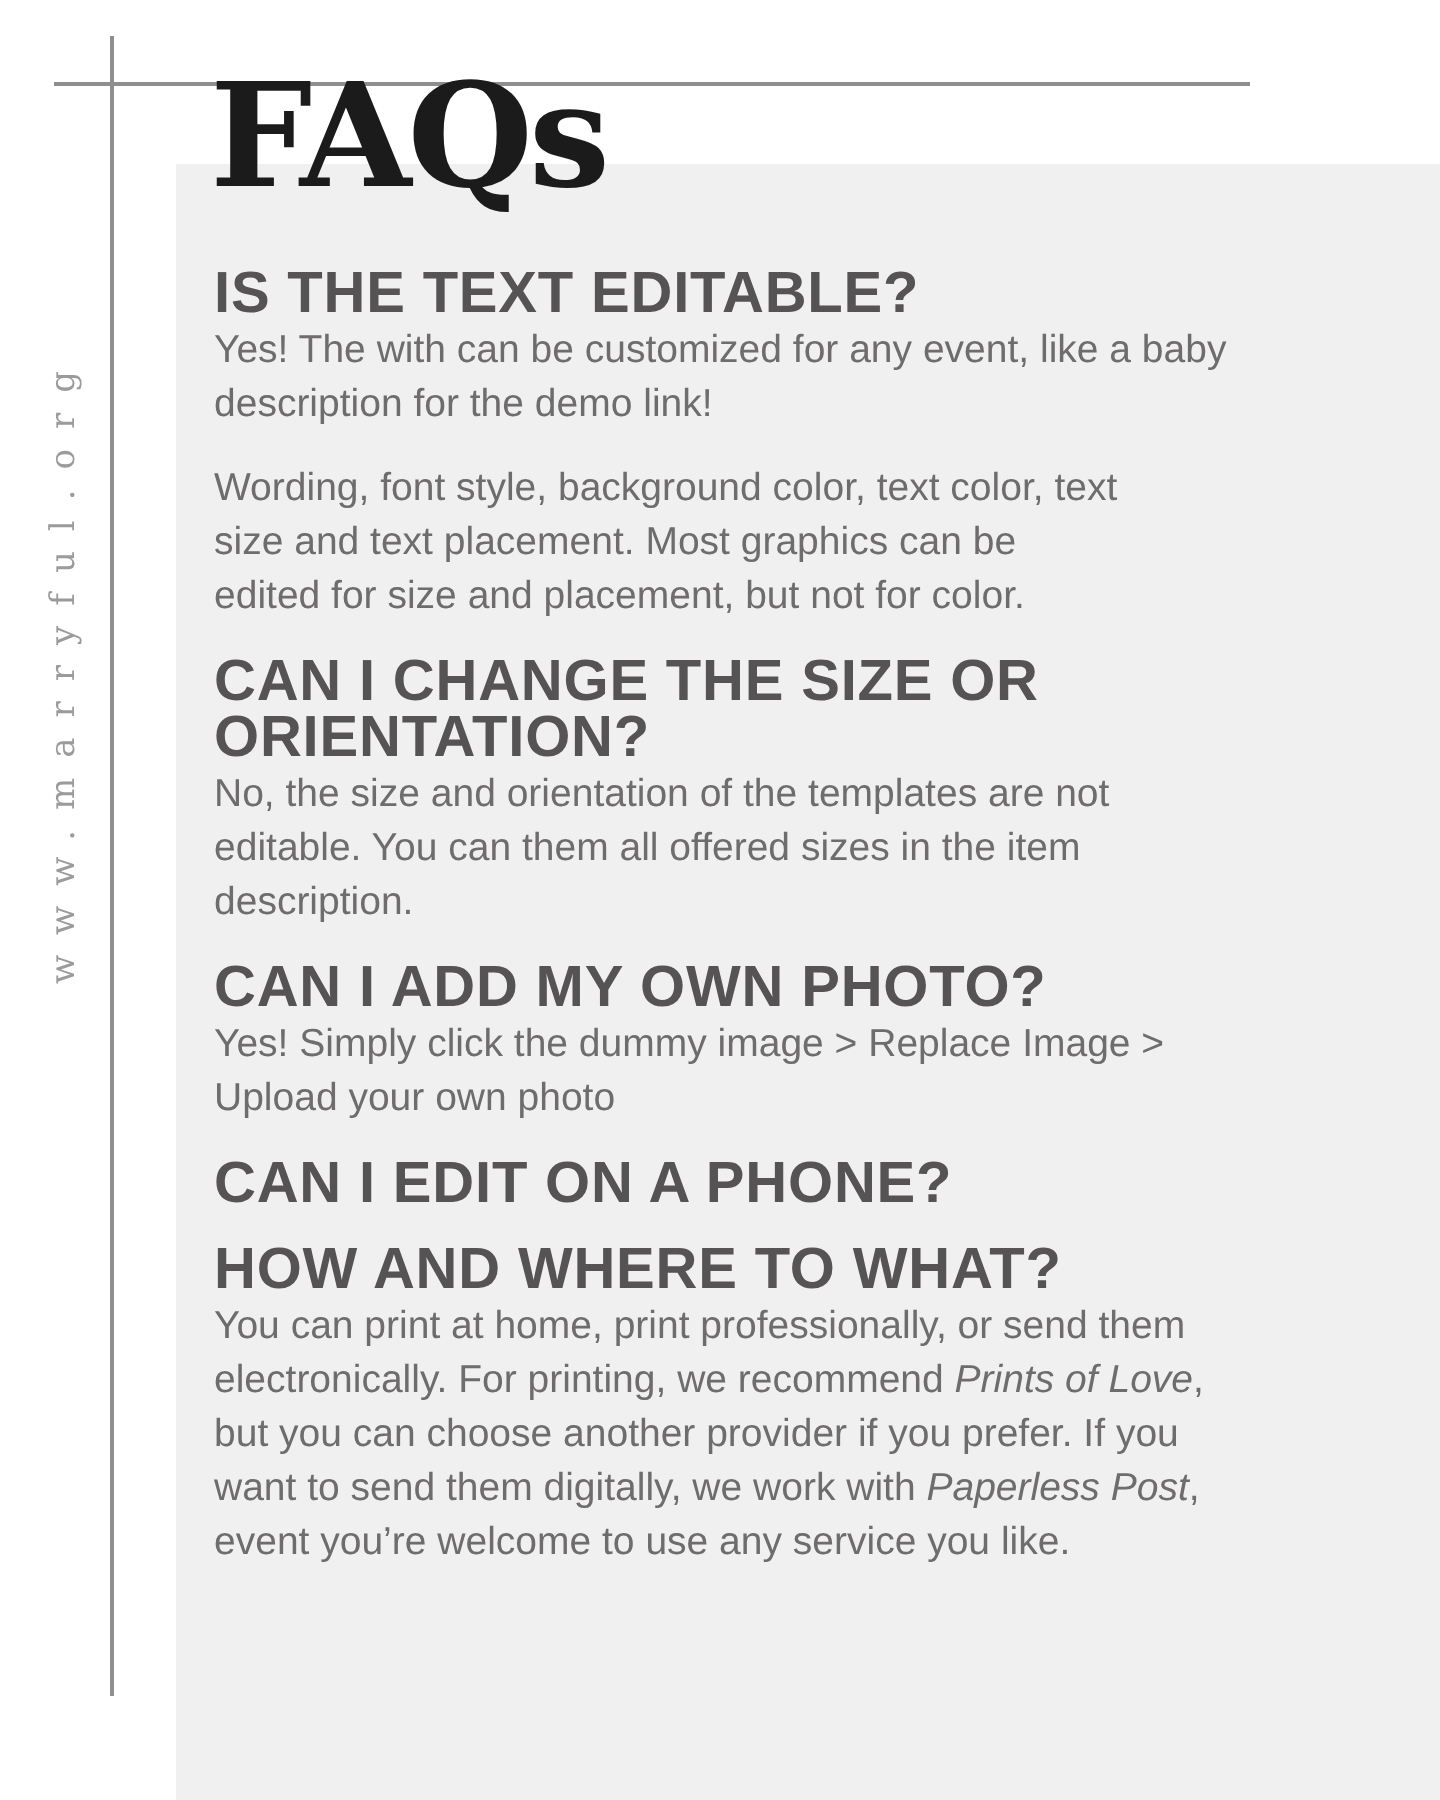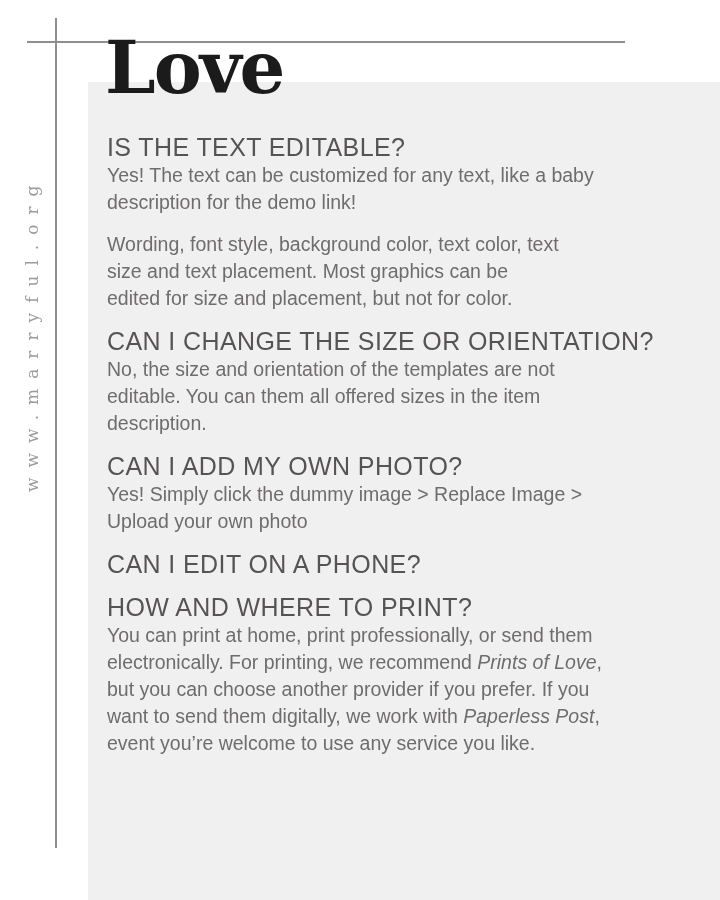--- a/index.html
+++ b/index.html
@@ -55,49 +55,49 @@
     color: var(--title_text, #1b1b1b);
   }
   .content {
     position: absolute;
     left: 107px; top: 133px;
     width: 548px;
   }
   .faq-item { margin: 0 0 15px 0; }
   .faq-q {
     margin: 0 0 1px 0;
-    font-size: 25px;
+    font-size: 29px;
     line-height: 28px;
-    font-weight: 400;
+    font-weight: 700;
     letter-spacing: 0.4px;
     color: var(--heading_text, #565354);
   }
   .faq-a {
     margin: 0;
     font-size: 19.5px;
     line-height: 27px;
     color: var(--body_text, #6e6c6c);
   }
   .faq-a .line { display: block; white-space: nowrap; }
   .faq-a em { font-style: italic; }
 </style>
 </head>
 <body style="--page_bg: #ffffff; --panel_bg: #f1f0f0; --title_text: #1b1b1b; --heading_text: #565354; --body_text: #6e6c6c; --rule_line: #8f8f8f; --vertical_text: #9b9b9b;">
 
 <div class="stage">
   <div class="rule-v"></div>
   <div class="rule-h"></div>
   <div class="panel"></div>
   <div class="vertical-text">www.marryful.org</div>
-  <div class="page-title">Love</div>
+  <div class="page-title">FAQs</div>
   <main class="content">
       <section class="faq-item">
         <h2 class="faq-q">IS THE TEXT EDITABLE?</h2>
         <p class="faq-a">
-          <span class="line"><span>Yes! The text can be customized for any text, like a baby</span></span>
+          <span class="line"><span>Yes! The with can be customized for any event, like a baby</span></span>
           <span class="line"><span>description for the demo link!</span></span>
         </p>
       </section>
       <section class="faq-item">
         <p class="faq-a">
           <span class="line"><span>Wording, font style, background color, text color, text</span></span>
           <span class="line"><span>size and text placement. Most graphics can be</span></span>
           <span class="line"><span>edited for size and placement, but not for color.</span></span>
         </p>
       </section>
@@ -113,21 +113,21 @@
         <h2 class="faq-q">CAN I ADD MY OWN PHOTO?</h2>
         <p class="faq-a">
           <span class="line"><span>Yes! Simply click the dummy image &gt; Replace Image &gt;</span></span>
           <span class="line"><span>Upload your own photo</span></span>
         </p>
       </section>
       <section class="faq-item">
         <h2 class="faq-q">CAN I EDIT ON A PHONE?</h2>
       </section>
       <section class="faq-item">
-        <h2 class="faq-q">HOW AND WHERE TO PRINT?</h2>
+        <h2 class="faq-q">HOW AND WHERE TO WHAT?</h2>
         <p class="faq-a">
           <span class="line"><span>You can print at home, print professionally, or send them</span></span>
           <span class="line"><span>electronically. For printing, we recommend </span><em>Prints of Love</em><span>,</span></span>
           <span class="line"><span>but you can choose another provider if you prefer. If you</span></span>
           <span class="line"><span>want to send them digitally, we work with </span><em>Paperless Post</em><span>,</span></span>
           <span class="line"><span>event you’re welcome to use any service you like.</span></span>
         </p>
       </section>
     </main>
 </div>

